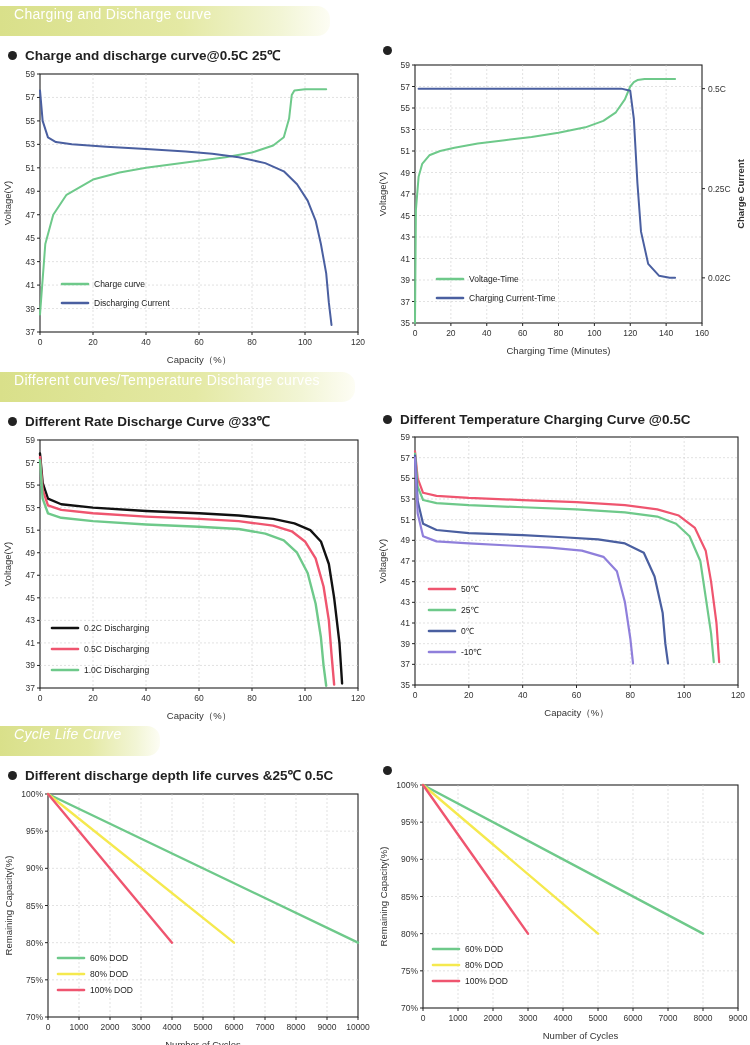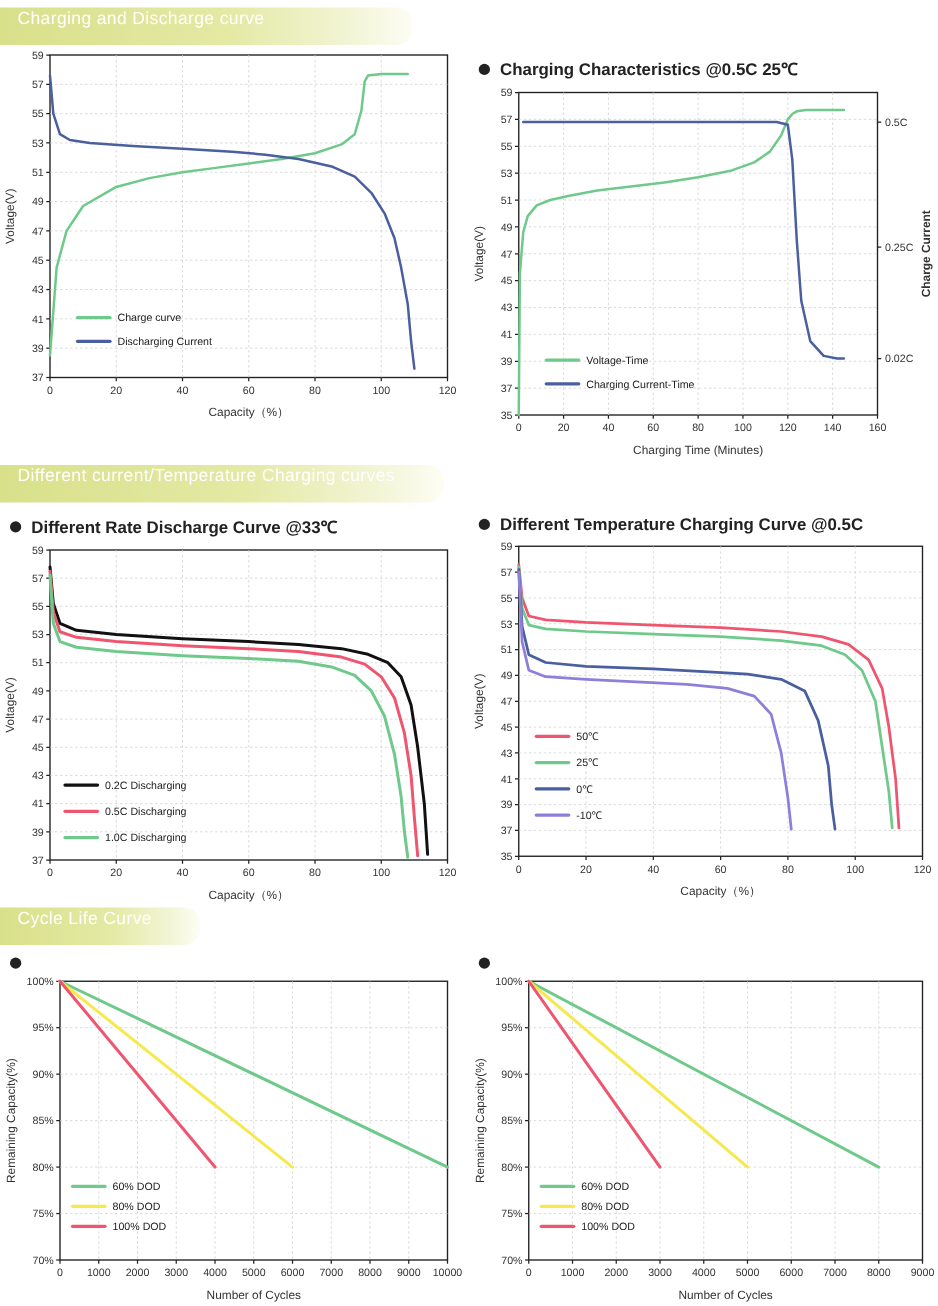--- a/index.html
+++ b/index.html
@@ -54,20 +54,24 @@
 <body>
 
 <div class="page">
 
   <div class="banner wide" style="margin-top:6px;">
     <span>Charging and Discharge curve</span>
   </div>
 
   <div class="row">
     <div class="col">
+      <div class="chart-title">
+        <span class="bullet"></span>
+        <span>Charge and discharge curve@0.5C 25℃</span>
+      </div>
       <div class="chart-wrap">
         <svg class="chart" id="svg-chart1" width="370" height="300">
             <rect x="40" y="8" width="318" height="258" class="frame"></rect>
             <line x1="40" y1="266" x2="40" y2="269" stroke="#222" stroke-width="1"></line>
             <text x="40" y="279" class="tick-txt" text-anchor="middle">0</text>
             <line x1="93" y1="8" x2="93" y2="266" class="grid"></line>
             <line x1="93" y1="266" x2="93" y2="269" stroke="#222" stroke-width="1"></line>
             <text x="93" y="279" class="tick-txt" text-anchor="middle">20</text>
             <line x1="146" y1="8" x2="146" y2="266" class="grid"></line>
             <line x1="146" y1="266" x2="146" y2="269" stroke="#222" stroke-width="1"></line>
@@ -124,21 +128,20 @@
             <line x1="62" y1="218" x2="88" y2="218" stroke="#6ec98a" stroke-width="2.6" stroke-linecap="round"></line>
             <text x="94" y="221.2" class="leg-txt">Charge curve</text>
             <line x1="62" y1="237" x2="88" y2="237" stroke="#4a5fa0" stroke-width="2.6" stroke-linecap="round"></line>
             <text x="94" y="240.2" class="leg-txt">Discharging Current</text>
           </svg>
       </div>
     </div>
     <div class="col">
       <div class="chart-title">
         <span class="bullet"></span>
-        <span>Charging Characteristics @0.5C 25℃</span>
       </div>
       <div class="chart-wrap">
         <svg class="chart" id="svg-chart2" width="375" height="300">
             <rect x="40" y="8" width="287" height="258" class="frame"></rect>
             <line x1="40" y1="266" x2="40" y2="269" stroke="#222" stroke-width="1"></line>
             <text x="40" y="279" class="tick-txt" text-anchor="middle">0</text>
             <line x1="75.875" y1="8" x2="75.875" y2="266" class="grid"></line>
             <line x1="75.875" y1="266" x2="75.875" y2="269" stroke="#222" stroke-width="1"></line>
             <text x="75.875" y="279" class="tick-txt" text-anchor="middle">20</text>
             <line x1="111.75" y1="8" x2="111.75" y2="266" class="grid"></line>
@@ -212,21 +215,21 @@
             <line x1="62" y1="222" x2="88" y2="222" stroke="#6ec98a" stroke-width="2.6" stroke-linecap="round"></line>
             <text x="94" y="225.2" class="leg-txt">Voltage-Time</text>
             <line x1="62" y1="241" x2="88" y2="241" stroke="#4a5fa0" stroke-width="2.6" stroke-linecap="round"></line>
             <text x="94" y="244.2" class="leg-txt">Charging Current-Time</text>
           </svg>
       </div>
     </div>
   </div>
 
   <div class="banner narrow" style="margin-top:6px;">
-    <span>Different current/Temperature Charging curves</span>
+    <span>Different curves/Temperature Discharge curves</span>
   </div>
 
   <div class="row">
     <div class="col">
       <div class="chart-title">
         <span class="bullet"></span>
         <span>Different Rate Discharge Curve @33℃</span>
       </div>
       <div class="chart-wrap">
         <svg class="chart" id="svg-chart3" width="370" height="290">
@@ -374,28 +377,29 @@
             <text x="86" y="184.2" class="leg-txt">25℃</text>
             <line x1="54" y1="202" x2="80" y2="202" stroke="#4a5fa0" stroke-width="2.6" stroke-linecap="round"></line>
             <text x="86" y="205.2" class="leg-txt">0℃</text>
             <line x1="54" y1="223" x2="80" y2="223" stroke="#8f7fdb" stroke-width="2.6" stroke-linecap="round"></line>
             <text x="86" y="226.2" class="leg-txt">-10℃</text>
           </svg>
       </div>
     </div>
   </div>
 
-  <div class="banner wide" style="margin-top:4px; width:160px;">
+  <div class="banner wide" style="margin-top:4px; width:160px;font-style:italic;">
     <span>Cycle Life Curve</span>
   </div>
 
   <div class="row">
     <div class="col">
       <div class="chart-title">
         <span class="bullet"></span>
+        <span>Different discharge depth life curves &amp;25℃ 0.5C</span>
       </div>
       <div class="chart-wrap">
         <svg class="chart" id="svg-chart5" width="370" height="265">
             <rect x="48" y="8" width="310" height="223" class="frame"></rect>
             <line x1="48" y1="231" x2="48" y2="234" stroke="#222" stroke-width="1"></line>
             <text x="48" y="244" class="tick-txt" text-anchor="middle">0</text>
             <line x1="79" y1="8" x2="79" y2="231" class="grid"></line>
             <line x1="79" y1="231" x2="79" y2="234" stroke="#222" stroke-width="1"></line>
             <text x="79" y="244" class="tick-txt" text-anchor="middle">1000</text>
             <line x1="110" y1="8" x2="110" y2="231" class="grid"></line>

